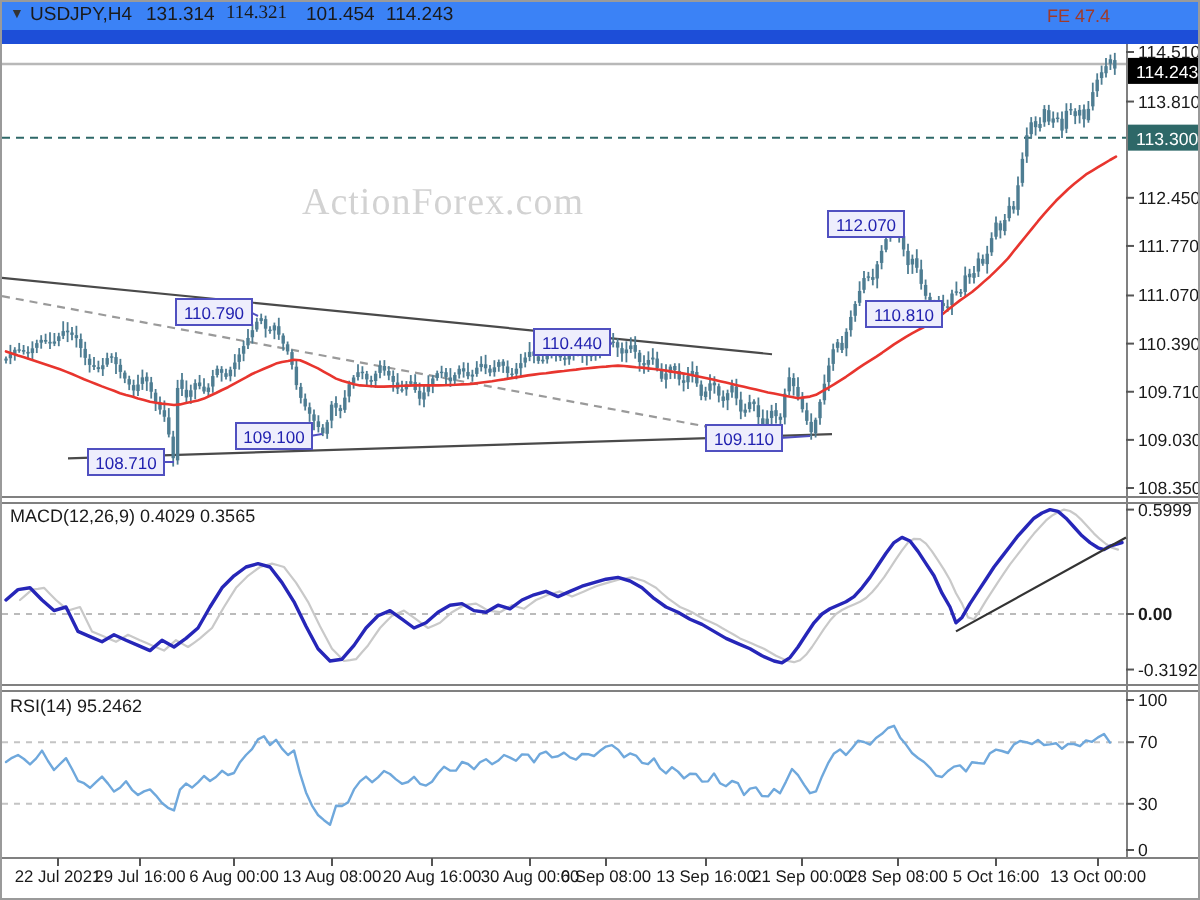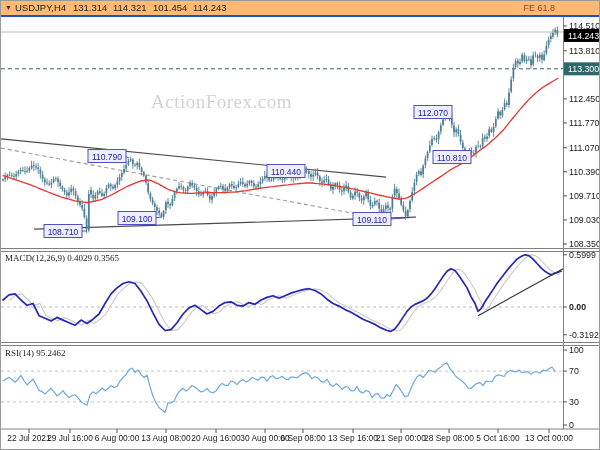--- a/index.html
+++ b/index.html
@@ -1,45 +1,45 @@
 <!DOCTYPE html>
 <html><head>
 <meta charset="utf-8">
 <style>
   html,body{margin:0;padding:0;background:#e8e8e8;}
   #window{position:relative;width:598px;height:448px;background:#ffffff;
           border:1px solid #9a9a9a;overflow:hidden;
           font-family:"Liberation Sans", sans-serif;}
   #header{position:absolute;left:0;top:0;width:100%;height:14px;
-          border-bottom:2px solid #1d4ed8;background:#fdba74;z-index:5;}
+          border-bottom:7px solid #1d4ed8;background:#3b82f6;z-index:5;}
   #header .q{position:absolute;top:1px;font-size:9.5px;color:#1a1a1a;white-space:pre;}
   #dd{left:4px;font-size:7px;top:3px;position:absolute;color:#333;}
   #sym{left:14px;}
-  #o{left:72px;} #h{left:112px;} #l{left:152px;} #c{left:192px;}
+  #o{left:72px;} #h{left:112px;font-family:Liberation Serif, serif;} #l{left:152px;} #c{left:192px;}
   #fe{position:absolute;top:2px;right:44px;font-size:9px;color:#a03a2a;z-index:6;}
   #wm{position:absolute;left:150px;top:90px;width:160px;font-size:19px;color:#d2d2d2;
       z-index:1;white-space:nowrap;letter-spacing:0.5px;font-family:Liberation Serif, serif;}
-  #macdlbl,#rsilbl{position:absolute;left:4px;font-size:9px;color:#1a1a1a;z-index:4;white-space:pre;font-family:Liberation Serif, serif;}
+  #macdlbl,#rsilbl{position:absolute;left:4px;font-size:9px;color:#1a1a1a;z-index:4;white-space:pre;}
   #macdlbl{top:252px;}
   #rsilbl{top:347px;}
   #cv{position:absolute;left:0;top:0;z-index:2;}
 </style>
 </head>
 <body>
 
 <div id="window">
   <div id="header">
     <span id="dd">▼</span>
     <span id="sym" class="q">USDJPY,H4</span>
     <span id="o" class="q">131.314</span>
     <span id="h" class="q">114.321</span>
     <span id="l" class="q">101.454</span>
     <span id="c" class="q">114.243</span>
   </div>
-  <div id="fe">FE 61.8</div>
+  <div id="fe">FE 47.4</div>
   <div id="wm">ActionForex.com</div>
   <div id="macdlbl">MACD(12,26,9) 0.4029 0.3565</div>
   <div id="rsilbl">RSI(14) 95.2462</div>
   <svg id="cv" width="600" height="450">
       <line x1="0" y1="31.01630000000006" x2="562" y2="31.01630000000006" stroke="#b8b8b8" stroke-width="1.2"></line>
       <line x1="0" y1="67.82190000000028" x2="562" y2="67.82190000000028" stroke="#2e6868" stroke-width="1" stroke-dasharray="4,3"></line>
       <line x1="0" y1="137.89410000000044" x2="385" y2="176.11530000000036" stroke="#4a4a4a" stroke-width="1.1"></line>
       <line x1="0" y1="147.0955000000001" x2="392" y2="219.645" stroke="#9a9a9a" stroke-width="1.1" stroke-dasharray="4,3"></line>
       <line x1="33" y1="228.13860000000034" x2="415" y2="216.1060000000002" stroke="#4a4a4a" stroke-width="1.1"></line>
       <g>

